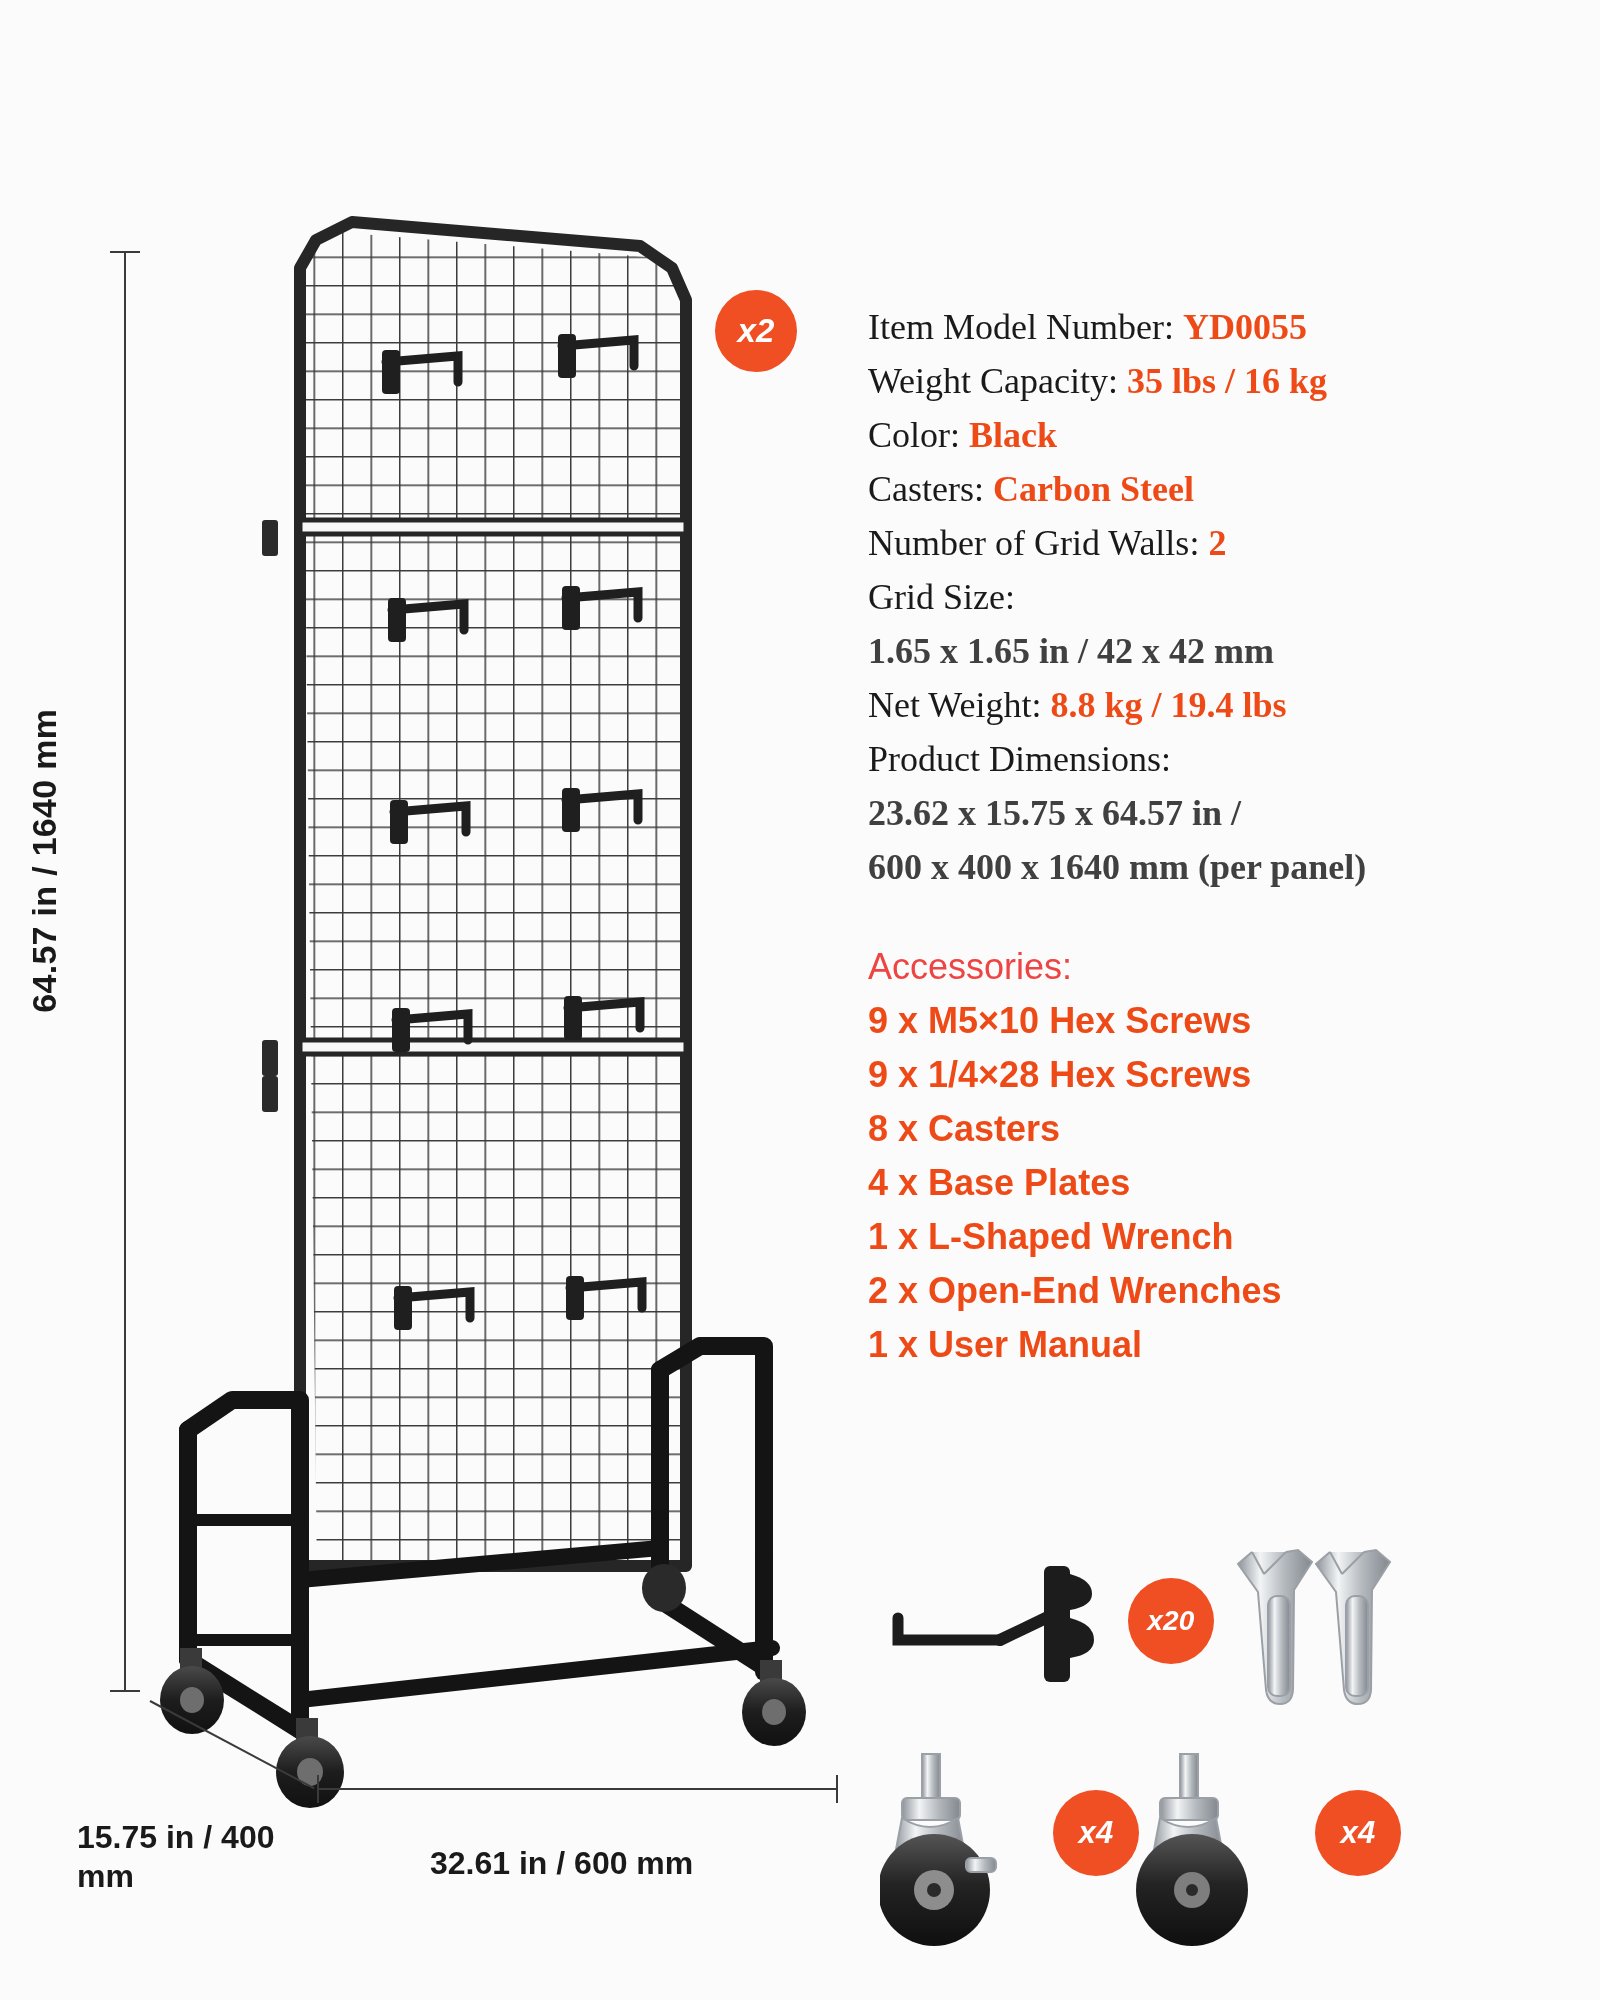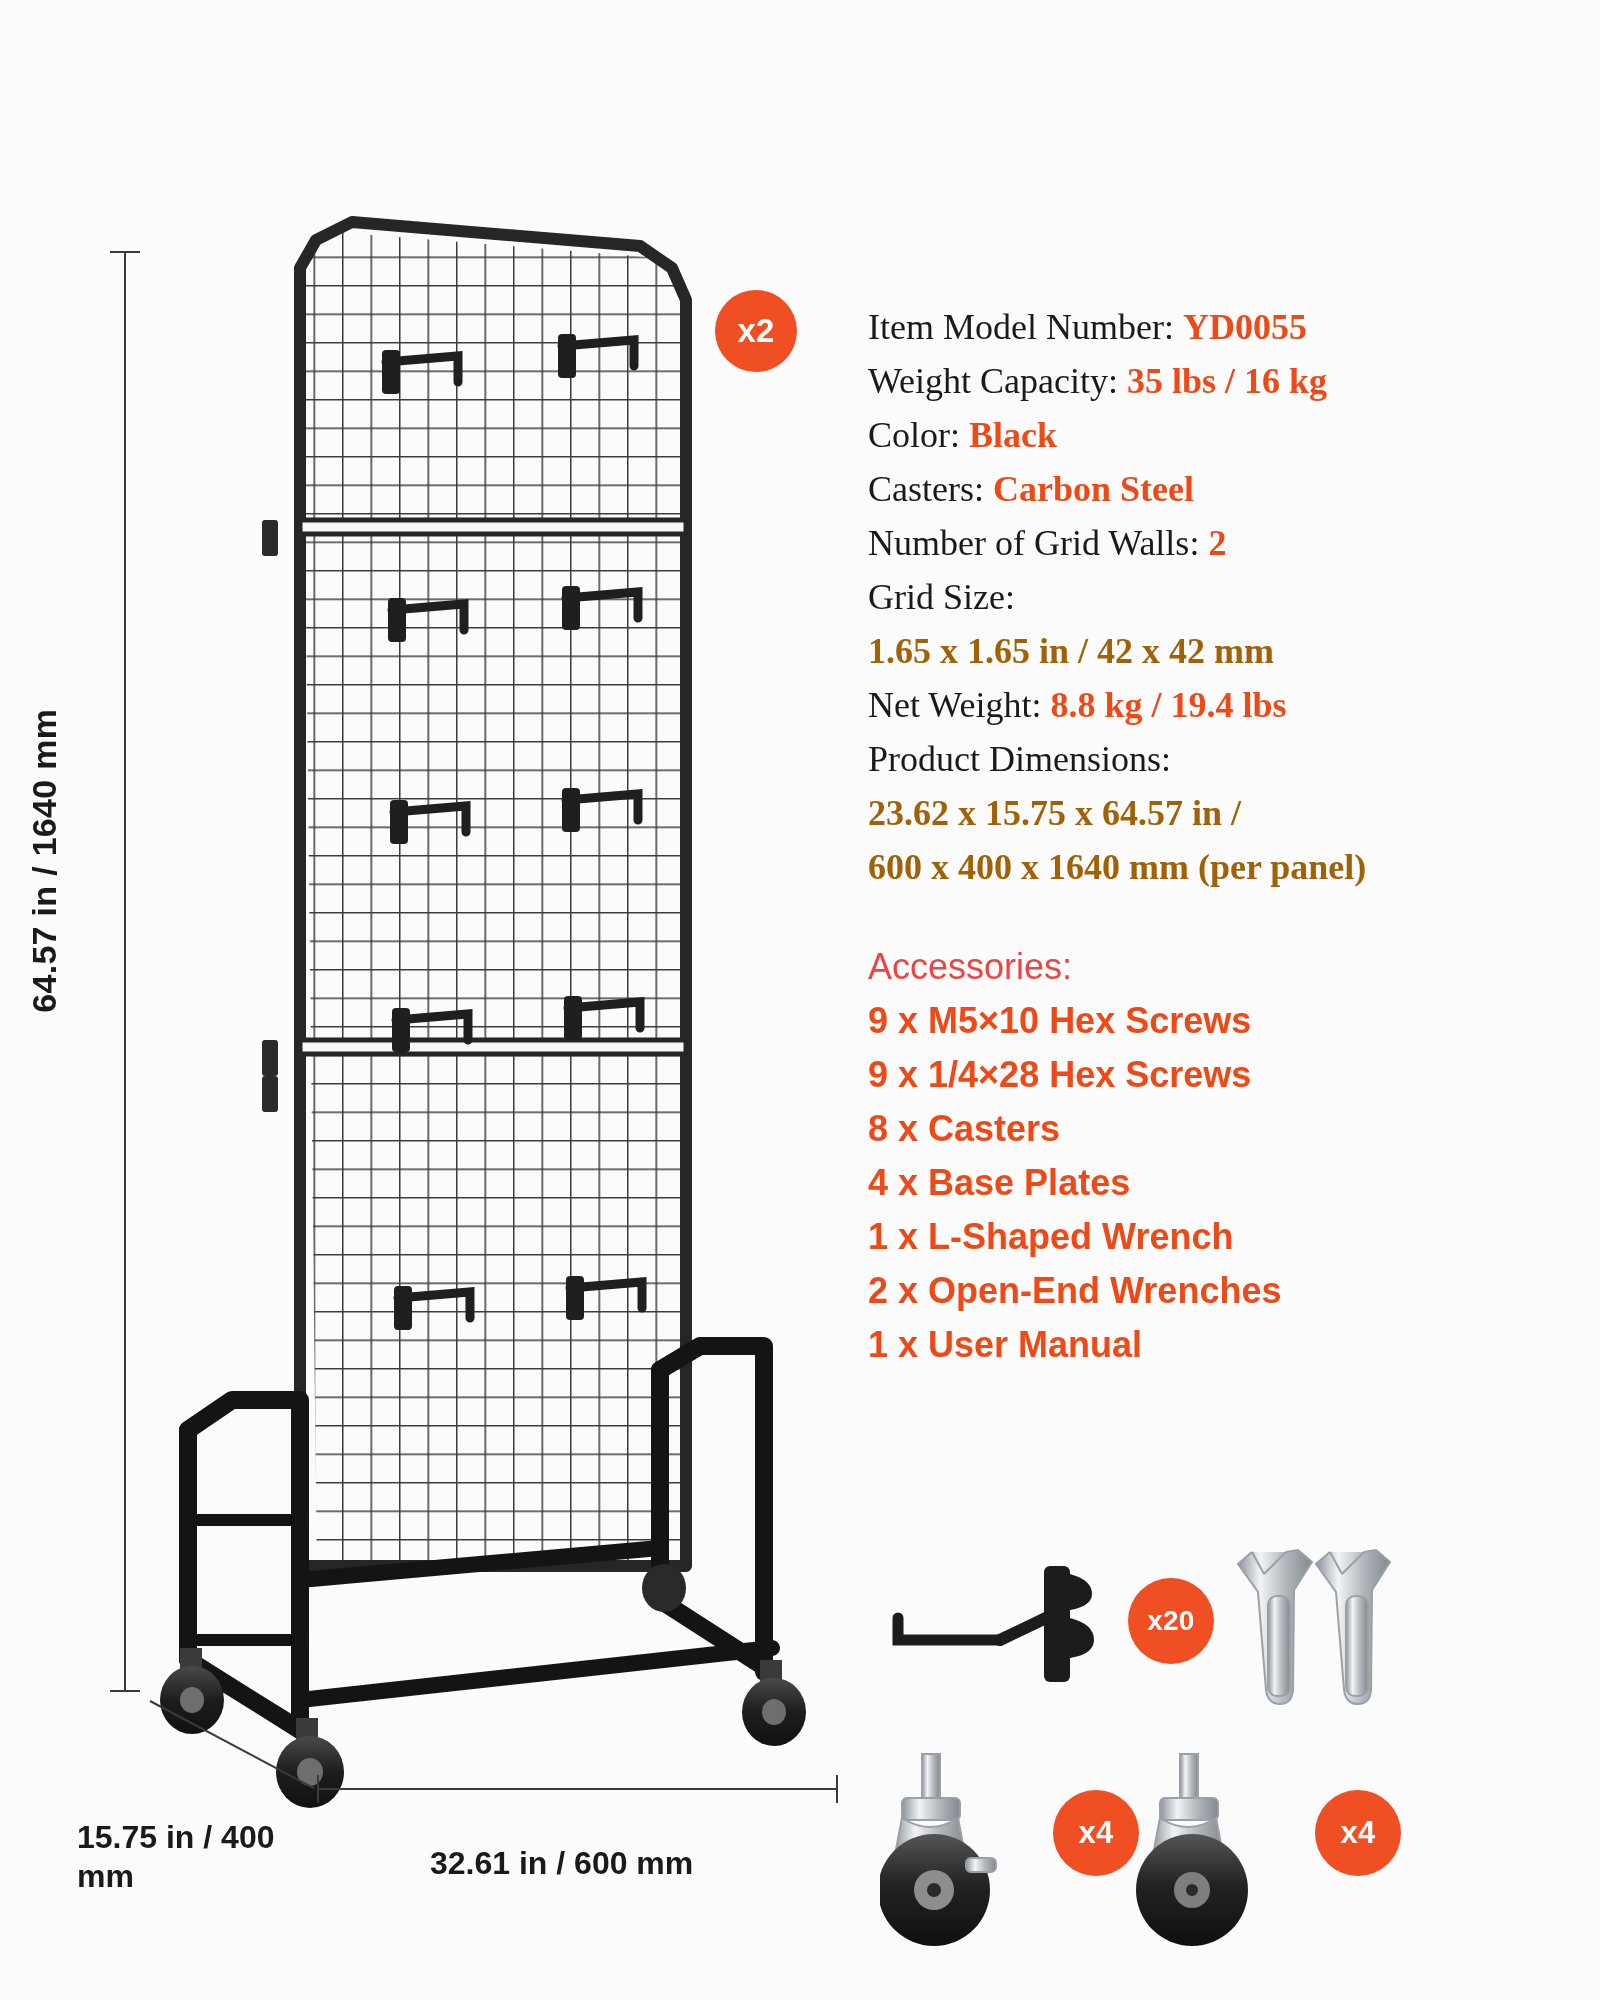--- a/index.html
+++ b/index.html
@@ -127,20 +127,21 @@
   .badge {
     position: absolute;
     border-radius: 50%;
     background: #f04e23;
     color: #ffffff;
     display: flex;
     align-items: center;
     justify-content: center;
     font-weight: 700;
     letter-spacing: 0.2px;
+    font-style: italic;
   }
   .badge-x2 {
     left: 715px;
     top: 290px;
     width: 82px;
     height: 82px;
     font-size: 33px;
   }
 
   
@@ -155,21 +156,21 @@
     line-height: 54px;
     color: #1a1a1a;
     white-space: nowrap;
     font-family: Liberation Serif, serif;
   }
   .spec-line .val {
     color: #ee4a17;
     font-weight: 700;
   }
   .spec-line.val-only {
-    color: #a16207;
+    color: #404040;
     font-weight: 700;
   }
   .specs-gap {
     height: 46px;
   }
   .acc-head {
     font-size: 36px;
     line-height: 54px;
     color: #ef4444;
   }

